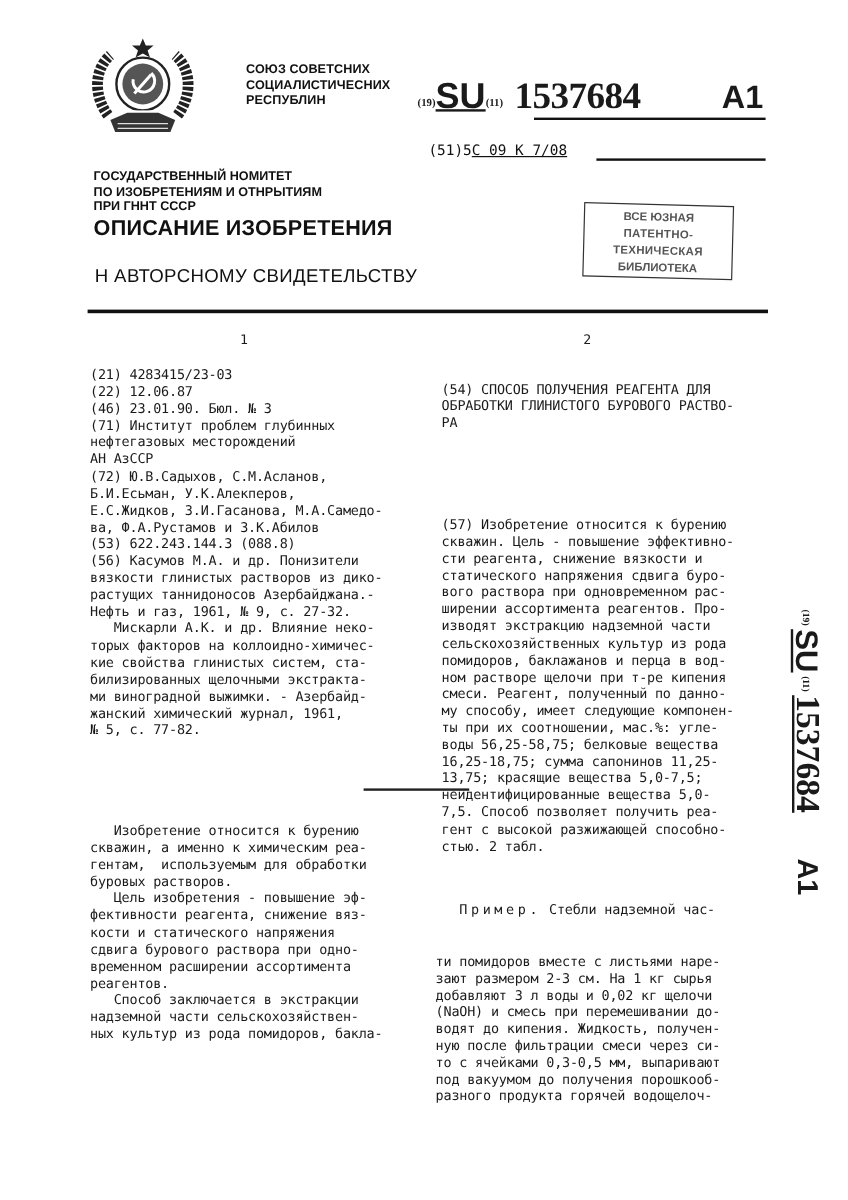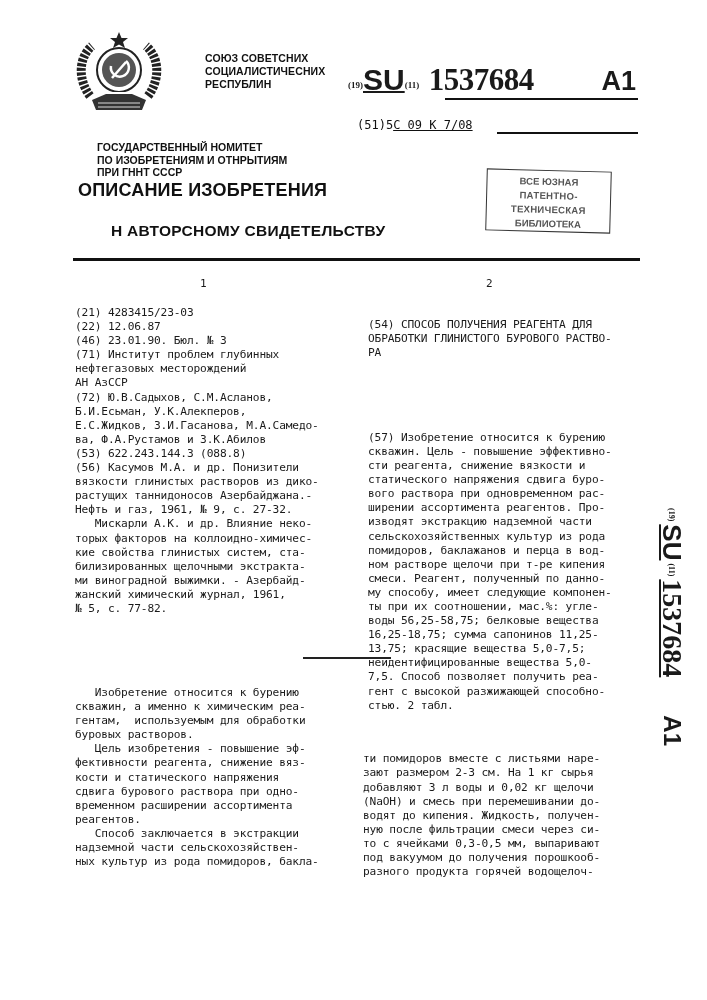--- a/index.html
+++ b/index.html
@@ -15,25 +15,25 @@
     .pubno { left: 348px; top: 62px; width: 290px; height: 40px; }
     .pubno .small { font-family: "Liberation Serif", serif; font-size: 9px; font-weight: bold; vertical-align: 2px; }
     .pubno .su { font-family: "Liberation Sans", sans-serif; font-weight: bold; font-size: 30px; text-decoration: underline; text-decoration-thickness: 2px; }
     .pubno .num { font-family: "Liberation Serif", serif; font-weight: bold; font-size: 31px; letter-spacing: -0.5px; }
     .pubno .kind { font-family: "Liberation Sans", sans-serif; font-weight: bold; font-size: 27px; position: absolute; right: 2px; top: 4px; }
     .pubno-rule { left: 445px; top: 98px; width: 193px; height: 2px; background: #111; }
     .ipc { left: 357px; top: 118px; font-size: 12px; color: #111; }
     .ipc .code { text-decoration: underline; }
     .ipc-rule { left: 497px; top: 132px; width: 141px; height: 1.5px; background: #111; }
     .committee { left: 78px; top: 141px; font-family: "Liberation Sans", sans-serif; font-weight: bold;
-      font-size: 10.5px; line-height: 12.5px; color: #111; margin-left: 19px; }
+      font-size: 10.5px; line-height: 12.5px; color: #111; }
     .title { left: 78px; top: 180px; font-family: "Liberation Sans", sans-serif; font-weight: bold;
       font-size: 18px; letter-spacing: 0.2px; color: #111; }
-    .subtitle { left: 79px; top: 222px; font-family: "Liberation Sans", sans-serif; font-weight: bold;
-      font-size: 15.5px; letter-spacing: 0.3px; color: #111; margin-left: 32px; }
+    .subtitle { left: 79px; top: 222px; font-family: "Liberation Sans", sans-serif; font-weight: normal;
+      font-size: 15.5px; letter-spacing: 0.3px; color: #111; }
     .stamp { left: 486px; top: 170px; width: 125px; height: 62px; border: 1.5px solid #333;
       transform: rotate(1.5deg); font-family: "Liberation Sans", sans-serif; font-size: 9.5px;
       color: #555; text-align: center; line-height: 14px; padding-top: 4px; box-sizing: border-box; font-weight: bold; }
     .stamp .l2 { letter-spacing: 0.3px; }
     .top-rule { left: 73px; top: 258px; width: 567px; height: 3px; background: #111; }
     .colnum { font-size: 11px; }
     .col { font-size: 11.2px; line-height: 14.1px; color: #1a1a1a; white-space: pre; letter-spacing: -0.15px; }
     .left-col { left: 75px; top: 306px; }
     .right-col { left: 368px; top: 290px; }
     .spacer { height: 14px; }
@@ -111,20 +111,21 @@
   <div id="inv-title"><div>(54) СПОСОБ ПОЛУЧЕНИЯ РЕАГЕНТА ДЛЯ</div><div>ОБРАБОТКИ ГЛИНИСТОГО БУРОВОГО РАСТВО-</div><div>РА</div></div>
   <div class="spacer"></div>
   <div id="abstract"><div>(57) Изобретение относится к бурению</div><div>скважин. Цель - повышение эффективно-</div><div>сти реагента, снижение вязкости и</div><div>статического напряжения сдвига буро-</div><div>вого раствора при одновременном рас-</div><div>ширении ассортимента реагентов. Про-</div><div>изводят экстракцию надземной части</div><div>сельскохозяйственных культур из рода</div><div>помидоров, баклажанов и перца в вод-</div><div>ном растворе щелочи при т-ре кипения</div><div>смеси. Реагент, полученный по данно-</div><div>му способу, имеет следующие компонен-</div><div>ты при их соотношении, мас.%: угле-</div><div>воды 56,25-58,75; белковые вещества</div><div>16,25-18,75; сумма сапонинов 11,25-</div><div>13,75; красящие вещества 5,0-7,5;</div><div>неидентифицированные вещества 5,0-</div><div>7,5. Способ позволяет получить реа-</div><div>гент с высокой разжижающей способно-</div><div>стью. 2 табл.</div></div>
 </div>
 
 <div class="abs mid-rule"></div>
 
 <div class="abs col body-left" id="desc-left"><div>   Изобретение относится к бурению</div><div>скважин, а именно к химическим реа-</div><div>гентам,  используемым для обработки</div><div>буровых растворов.</div><div>   Цель изобретения - повышение эф-</div><div>фективности реагента, снижение вяз-</div><div>кости и статического напряжения</div><div>сдвига бурового раствора при одно-</div><div>временном расширении ассортимента</div><div>реагентов.</div><div>   Способ заключается в экстракции</div><div>надземной части сельскохозяйствен-</div><div>ных культур из рода помидоров, бакла-</div></div>
 <div class="abs col body-right">
   <div class="spacer"></div>
+  <div>   <span class="spaced">Пример.</span><span> Стебли надземной час-</span></div>
   <div id="desc-right-after"><div>ти помидоров вместе с листьями наре-</div><div>зают размером 2-3 см. На 1 кг сырья</div><div>добавляют 3 л воды и 0,02 кг щелочи</div><div>(NaOH) и смесь при перемешивании до-</div><div>водят до кипения. Жидкость, получен-</div><div>ную после фильтрации смеси через си-</div><div>то с ячейками 0,3-0,5 мм, выпаривают</div><div>под вакуумом до получения порошкооб-</div><div>разного продукта горячей водощелоч-</div></div>
 </div>
 
 <div class="abs side">
   <div class="side-inner">
     <span class="small">(19)</span>
     <span class="su">SU</span>
     <span class="small">(11)</span>
     <span class="num">1537684</span>
     <span class="kind">A1</span>

